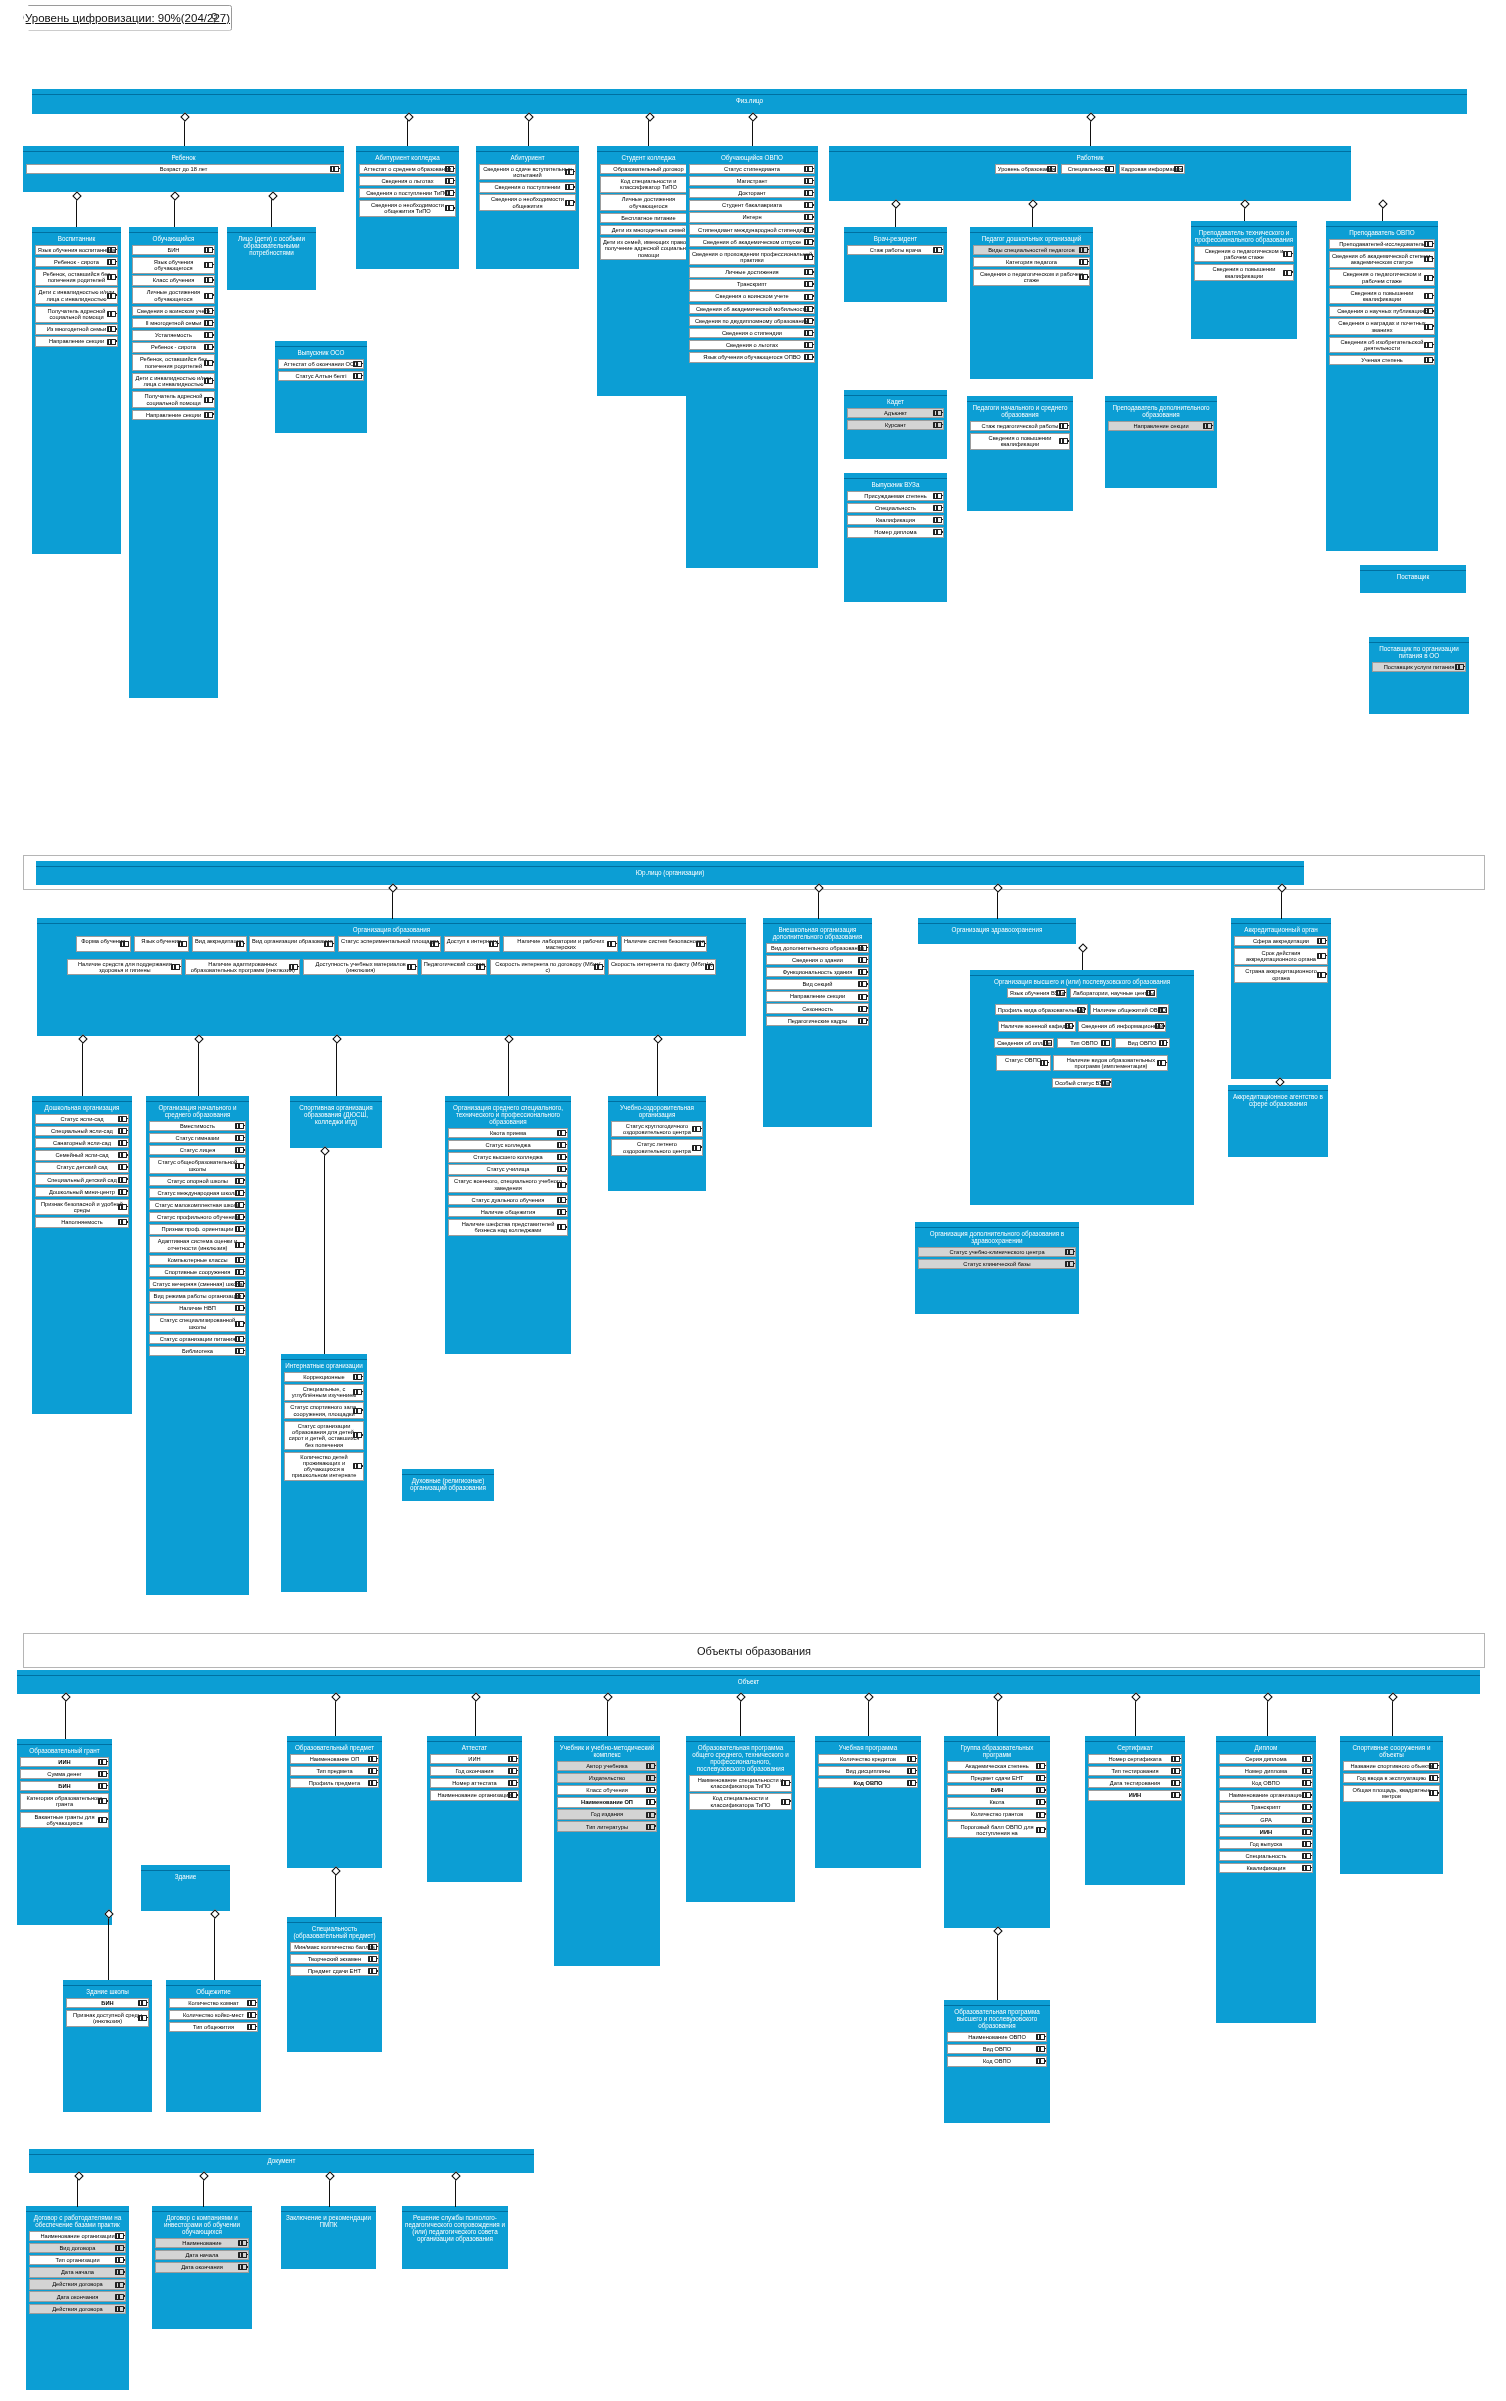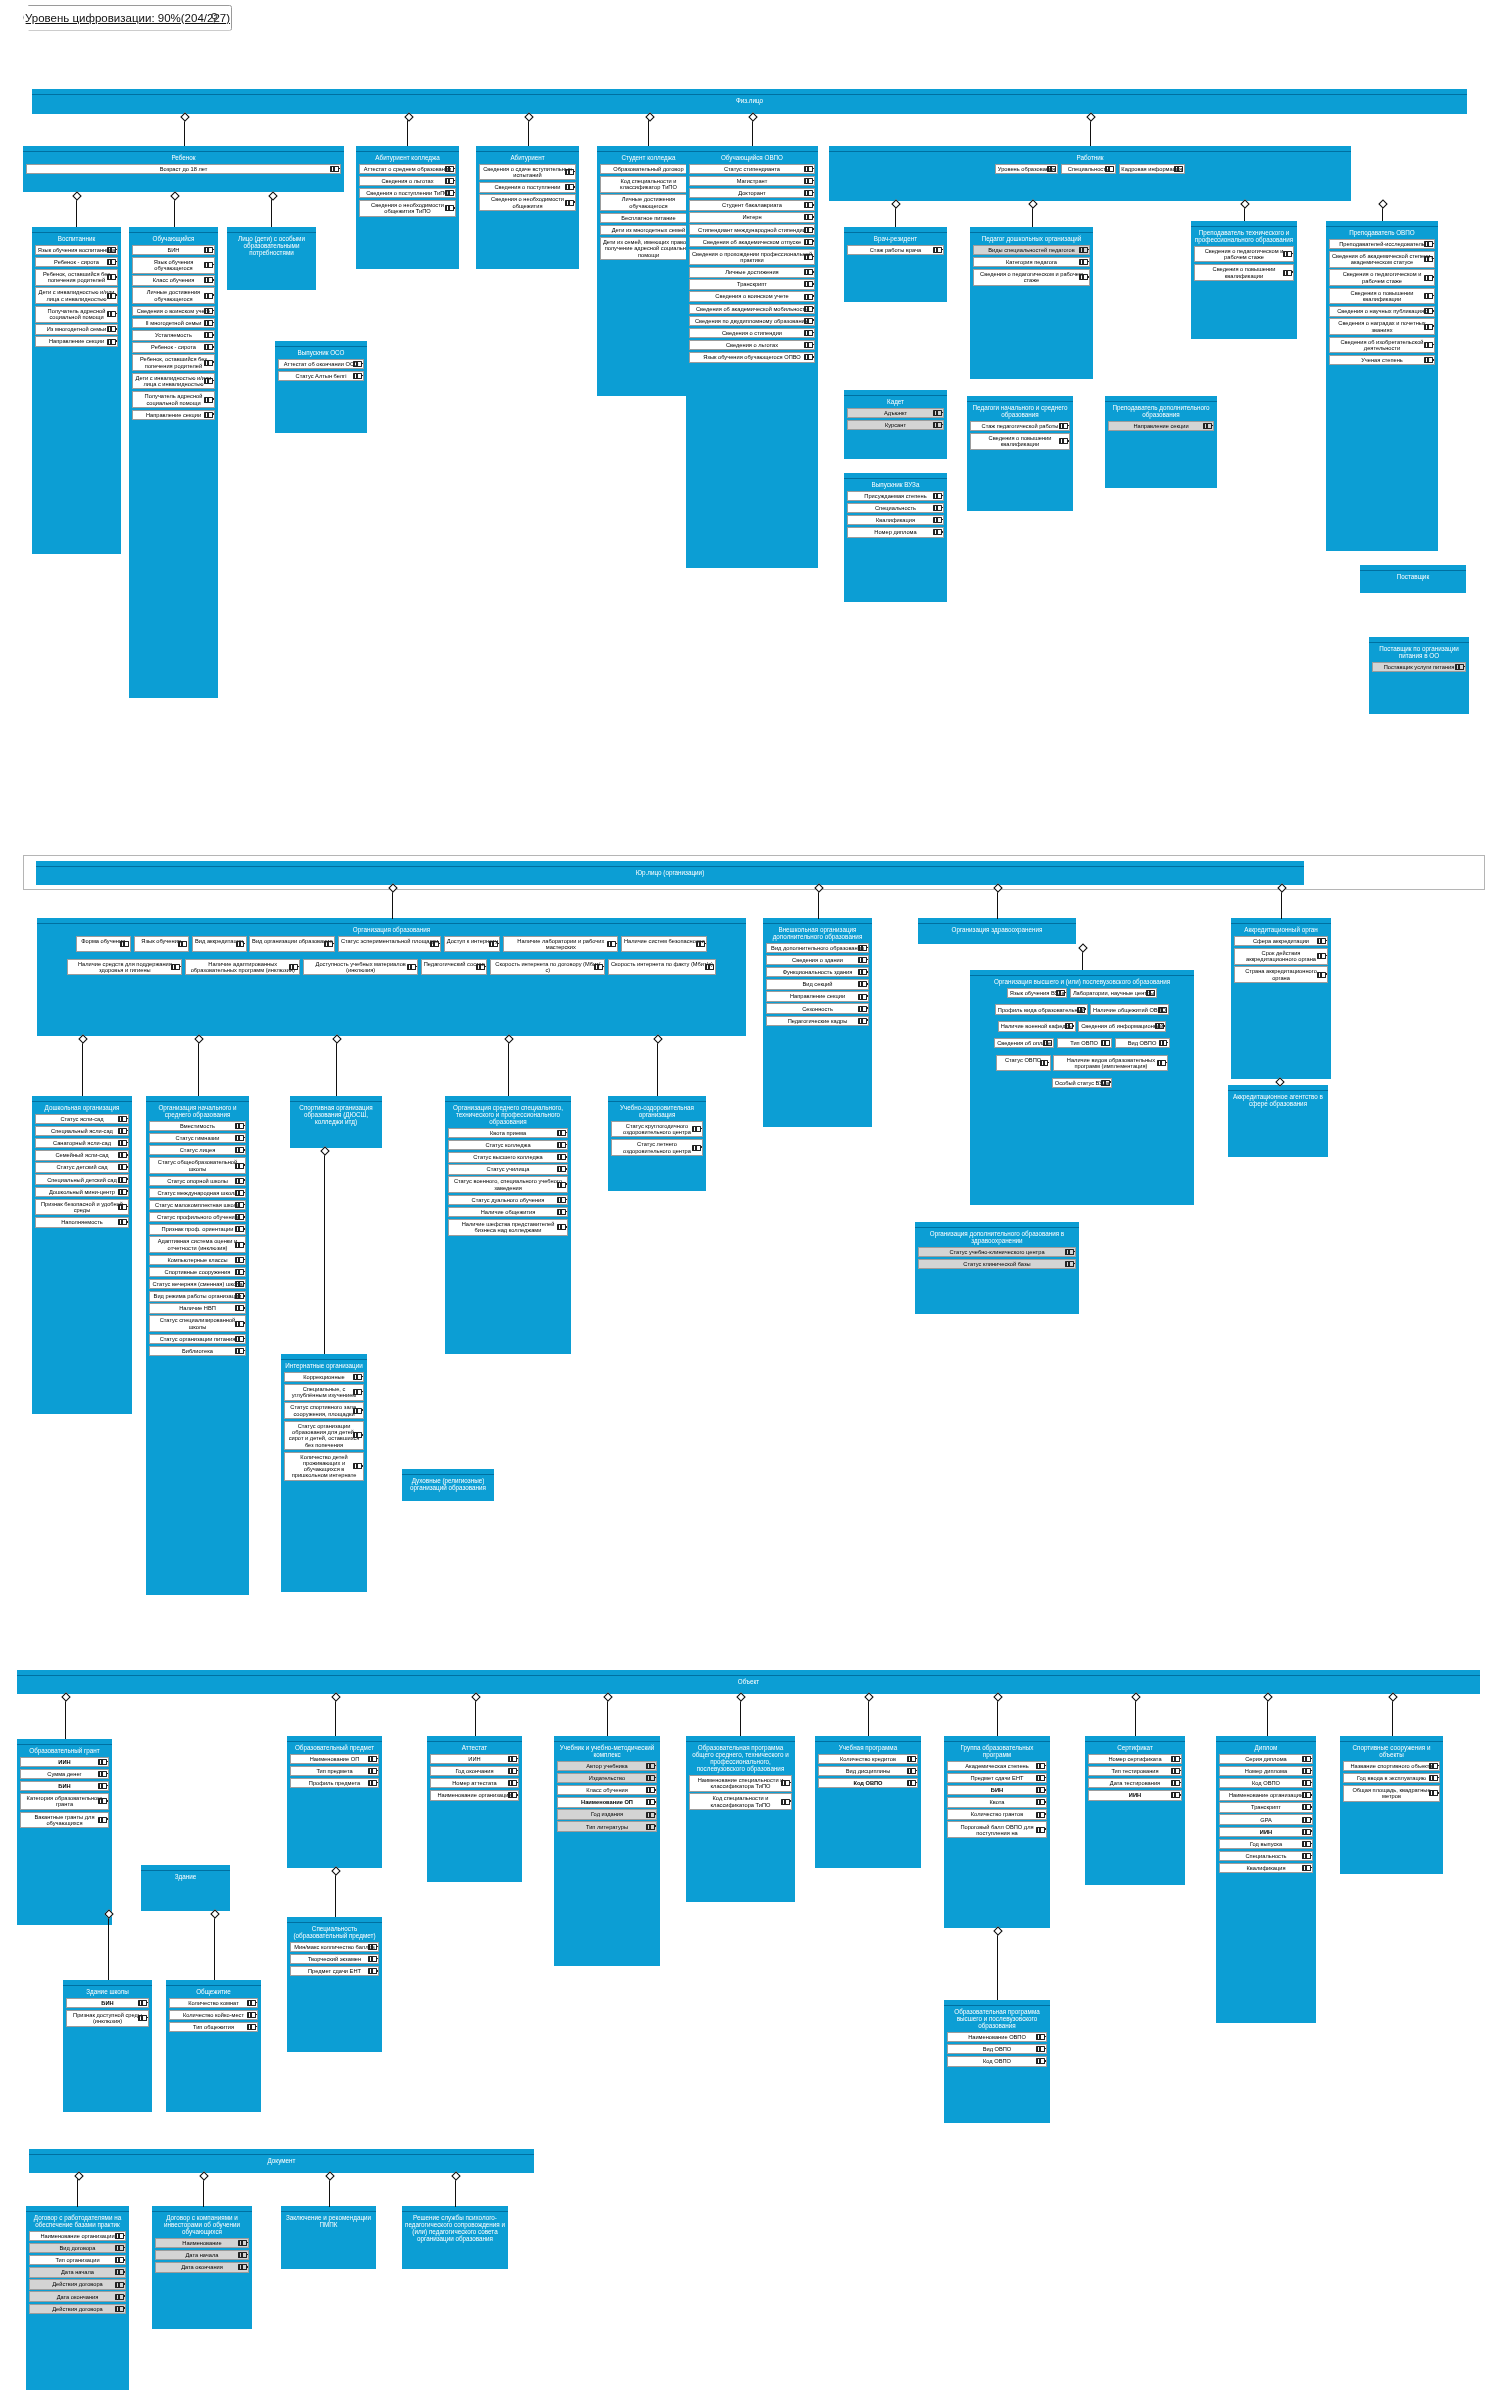--- a/index.html
+++ b/index.html
@@ -52,20 +52,23 @@
 
 <div id="page">
 
   <div class="searchpill">
     <span class="txt">Уровень цифровизации: 90%(204/227)</span>
     <span class="mag">⚲</span>
   </div>
 
   <div class="sectionbar" style="left:23px;top:855px;width:1460px;height:33px;">
     <span>Юр.лица (организации)</span>
+  </div>
+  <div class="sectionbar" style="left:23px;top:1633px;width:1460px;height:33px;">
+    <span>Объекты образования</span>
   </div>
 
   <div class="band" style="left:32px;top:89px;width:1435px;height:25px;">
     <div class="hdr"></div>
     <div class="ttl">Физ.лицо</div>
   </div>
   <div class="band" style="left:36px;top:861px;width:1268px;height:24px;">
     <div class="hdr"></div>
     <div class="ttl">Юр.лицо (организации)</div>
   </div>

